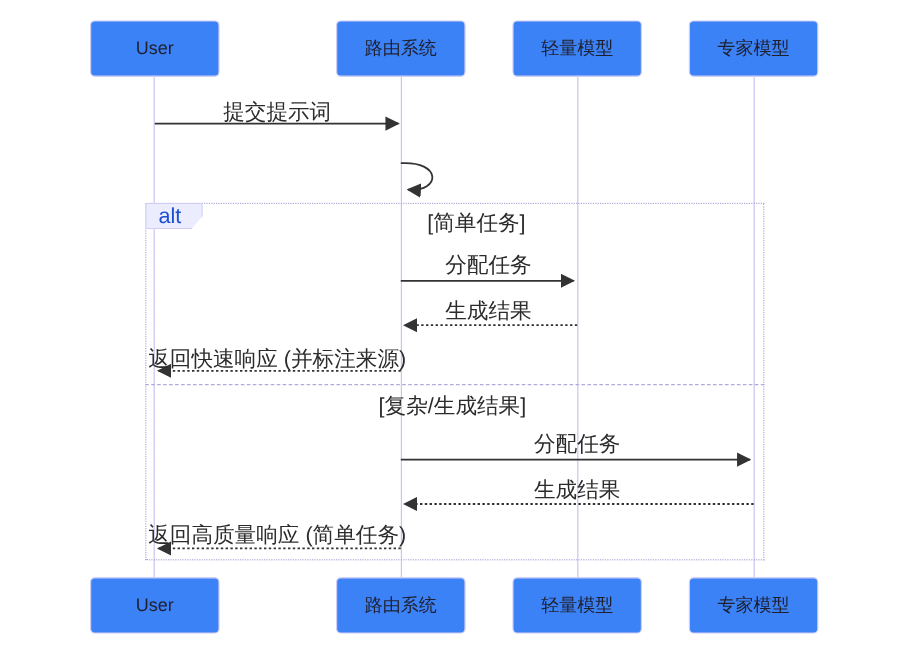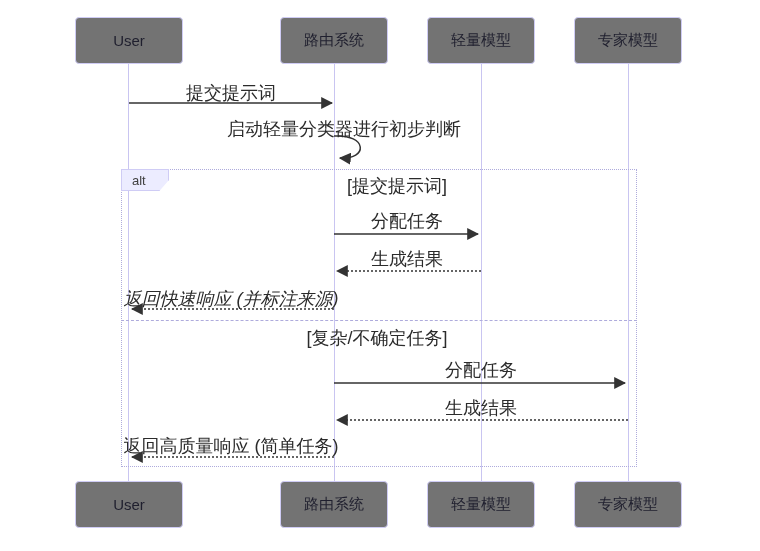--- a/index.html
+++ b/index.html
@@ -4,42 +4,42 @@
 <style>
   html,body { margin:0; padding:0; background:#ffffff; }
   .canvas {
     position:relative; width:760px; height:551px; background:#ffffff;
     font-family:"Liberation Sans","DejaVu Sans",sans-serif; color:#333333; overflow:hidden;
   }
   .lifeline {
     position:absolute; top:64px; height:417px; width:1px; background:#c9c5f1;
   }
   .actor {
-    position:absolute; width:108px; height:47px; background:#737373;
+    position:absolute; width:108px; height:47px; background:#3b82f6;
     border:1px solid #CFCCF5; border-radius:4px; box-sizing:border-box;
     display:flex; align-items:center; justify-content:center;
     font-size:15px; color:#1f1f2e; z-index:5;
   }
   .msg {
     position:absolute; transform:translateX(-50%); font-size:18px;
     white-space:nowrap; z-index:4; color:#2b2b2b;
   }
   .alt-frame {
     position:absolute; left:121px; top:169px; width:516px; height:298px;
     border:1px dotted #aeabdc; box-sizing:border-box; z-index:1;
   }
   .alt-divider {
     position:absolute; left:121px; top:320px; width:516px; height:0;
     border-top:1px dashed #aeabdc; z-index:1;
   }
   .alt-tag {
     position:absolute; left:121px; top:169px; width:48px; height:22px;
     background:#ECECFF; border:1px solid #CFCCF5; box-sizing:border-box;
     clip-path:polygon(0 0,100% 0,100% 50%,80% 100%,0 100%);
-    font-size:13px; line-height:21px; padding-left:10px; z-index:3; color:#404040;
+    font-size:18px; line-height:21px; padding-left:10px; z-index:3; color:#1d4ed8;
   }
   .arrows { position:absolute; left:0; top:0; z-index:2; pointer-events:none; }
 </style>
 </head>
 <body>
 
 <div class="canvas">
 
   <div class="lifeline" style="left:128px;"></div>
   <div class="lifeline" style="left:334px;"></div>
@@ -60,28 +60,27 @@
     <path d="M 334 136 C 368 134, 368 160, 340 158" fill="none" stroke="#333333" stroke-width="1.5" marker-end="url(#ah)"></path>
     <line x1="334" y1="234" x2="478" y2="234" stroke="#333333" stroke-width="1.5" marker-end="url(#ah)"></line>
     <line x1="481" y1="271" x2="337" y2="271" stroke="#333333" stroke-width="1.5" stroke-dasharray="2 2" marker-end="url(#ah)"></line>
     <line x1="334" y1="309" x2="132" y2="309" stroke="#333333" stroke-width="1.5" stroke-dasharray="2 2" marker-end="url(#ah)"></line>
     <line x1="334" y1="383" x2="625" y2="383" stroke="#333333" stroke-width="1.5" marker-end="url(#ah)"></line>
     <line x1="628" y1="420" x2="337" y2="420" stroke="#333333" stroke-width="1.5" stroke-dasharray="2 2" marker-end="url(#ah)"></line>
     <line x1="334" y1="457" x2="132" y2="457" stroke="#333333" stroke-width="1.5" stroke-dasharray="2 2" marker-end="url(#ah)"></line>
   </svg>
 
   <div class="msg" style="left:231px; top:81px;">提交提示词</div>
-  <div class="msg" style="left:344px; top:117px;">启动轻量分类器进行初步判断</div>
 
-  <div class="msg" style="left:397px; top:174px;">[提交提示词]</div>
+  <div class="msg" style="left:397px; top:174px;">[简单任务]</div>
   <div class="msg" style="left:407px; top:209px;">分配任务</div>
   <div class="msg" style="left:407px; top:247px;">生成结果</div>
-  <div class="msg" style="left:231px; top:287px;font-style:italic;">返回快速响应 (并标注来源)</div>
+  <div class="msg" style="left:231px; top:287px;">返回快速响应 (并标注来源)</div>
 
-  <div class="msg" style="left:377px; top:326px;">[复杂/不确定任务]</div>
+  <div class="msg" style="left:377px; top:326px;">[复杂/生成结果]</div>
   <div class="msg" style="left:481px; top:358px;">分配任务</div>
   <div class="msg" style="left:481px; top:396px;">生成结果</div>
   <div class="msg" style="left:231px; top:434px;">返回高质量响应 (简单任务)</div>
 
   <div class="actor" style="left:75px;  top:17px;">User</div>
   <div class="actor" style="left:280px; top:17px;">路由系统</div>
   <div class="actor" style="left:427px; top:17px;">轻量模型</div>
   <div class="actor" style="left:574px; top:17px;">专家模型</div>
 
   <div class="actor" style="left:75px;  top:481px;">User</div>

